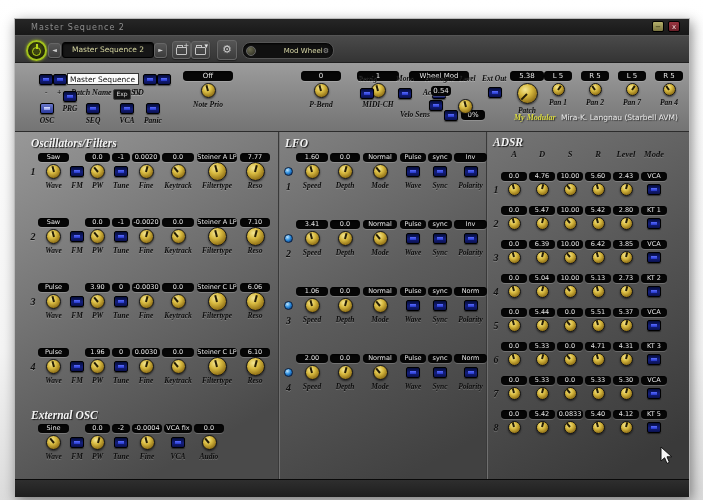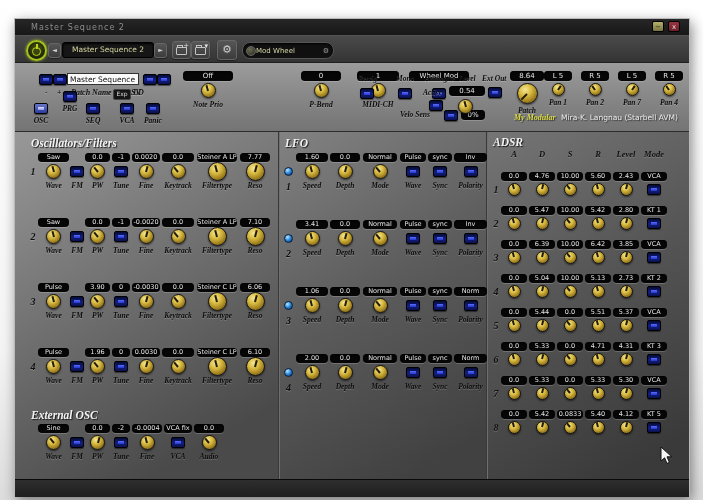--- a/index.html
+++ b/index.html
@@ -30,21 +30,21 @@
   .dropdown{position:absolute;left:47px;top:6px;width:90px;height:14px;background:#161616;border:1px solid #000;
             border-radius:3px;color:#d6d6a0;font-size:7.5px;line-height:13px;text-align:center;box-shadow:inset 0 1px 2px #000}
   .fbtn{width:17px;height:16px;top:5px}
   .folder{position:absolute;left:3px;top:5px;width:9px;height:6px;border:1px solid #c4c4c4;border-radius:1px}
   .folder::before{content:'';position:absolute;top:-3px;left:0;width:4px;height:1px;border:1px solid #c4c4c4;border-bottom:none}
   .folder-glyph{position:absolute;right:1px;top:0;font-size:7px;color:#e2e2e2;line-height:8px}
   .gearbtn{width:18px;height:18px;top:4px;font-size:11px;line-height:17px}
   .modpill{position:absolute;left:227px;top:6px;width:90px;height:15px;background:#101010;border:1px solid #555;
            border-radius:8px;display:flex;align-items:center;box-shadow:inset 0 1px 2px #000}
   .modpill .mini-knob{width:8px;height:8px;margin-left:3px;border-radius:50%;background:radial-gradient(circle at 35% 30%,#6a6a50,#2a2a20);border:1px solid #666}
-  .modpill .mod-text{flex:1;text-align:left;font-size:7px;color:#d8d8a8}
+  .modpill .mod-text{flex:1;text-align:right;font-size:7px;color:#d8d8a8}
   .modpill .mod-gear{margin-right:4px;font-size:7px;color:#9a9a9a}
   
   .header{position:relative;height:69px;background:linear-gradient(#9c9c9c,#838383 60%,#747474);
           border-bottom:1px solid #2c2c2c;box-sizing:border-box}
   .cluster{position:absolute;display:flex;flex-direction:column;align-items:center;gap:2px}
   .disp{background:#060606;color:#e4e4e4;border-radius:4px;font-size:6.5px;line-height:9px;height:9px;
         text-align:center;box-shadow:inset 0 1px 2px #000,0 1px 0 rgba(255,255,255,.18);
         white-space:nowrap;overflow:hidden;width:92%}
   .hd .disp,.hdisp{height:10px;line-height:10px;font-size:7px}
   .hdisp{position:absolute;background:#060606;color:#e4e4e4;border-radius:4px;text-align:center;
@@ -142,21 +142,21 @@
     <input class="field" style="left: 52px; top: 10px; width: 72px;" value="Master Sequence 2">
     <div class="bbtn" style="position:absolute;left:128px;top:11px"></div>
     <div class="bbtn" style="position:absolute;left:142px;top:11px"></div>
     <div class="hlbl" style="left:30px;top:25px">-</div>
     <div class="hlbl" style="left:42px;top:25px">+</div>
     <div class="hlbl" style="left:56px;top:25px;font-size:8px">Patch Name</div>
     <div class="expbox" style="left:98px;top:26px">Exp</div>
     <div class="hlbl" style="left:118px;top:25px;font-size:8px">LD</div>
     <div class="hlbl" style="left:116px;top:25px;font-size:8px">SV</div>
 
-    <div class="cluster" style="left:12px;top:40px;width:28px">
+    <div class="cluster" style="left:18px;top:40px;width:28px">
         <div class="bbtn lit"></div>
         <div class="lbl">OSC</div>
       </div>
     <div class="cluster" style="left:41px;top:28px;width:28px">
         <div class="bbtn"></div>
         <div class="lbl">PRG</div>
       </div>
     <div class="cluster" style="left:64px;top:40px;width:28px">
         <div class="bbtn"></div>
         <div class="lbl">SEQ</div>
@@ -194,28 +194,28 @@
 
     <div class="hlbl" style="left:343px;top:11px">Retrig</div>
     <div class="bbtn" style="position:absolute;left:345px;top:25px"></div>
     <div class="hlbl" style="left:381px;top:11px">Mono</div>
     <div class="bbtn" style="position:absolute;left:383px;top:25px"></div>
 
     <div class="hlbl" style="left:410px;top:11px">Analogue</div>
     <div class="hlbl" style="left:444px;top:11px">Level</div>
     <div class="hlbl" style="left:408px;top:25px">Active</div>
     <div class="bbtn" style="position:absolute;left:414px;top:37px"></div>
-    <div class="hdisp" style="left:434px;top:23px;width:36px">0.54</div>
+    <div class="hdisp" style="left:416px;top:23px;width:20px">0.54</div>
     <div class="knob k15" style="position:absolute;left:443px;top:36px"></div>
 
     <div class="hlbl" style="left:467px;top:11px">Ext Out</div>
     <div class="bbtn" style="position:absolute;left:473px;top:24px"></div>
 
     <div class="cluster hd" style="left:494px;top:8px;width:36px">
-        <div class="disp">8.64</div>
+        <div class="disp">5.38</div>
         <div class="knob k21 p45"></div>
         <div class="lbl">Patch</div>
       </div>
     <div class="cluster hd" style="left:528px;top:8px;width:30px">
         <div class="disp">L 5</div>
         <div class="knob k13 pL"></div>
         <div class="lbl">Pan 1</div>
       </div>
     <div class="cluster hd" style="left:565px;top:8px;width:30px">
         <div class="disp">R 5</div>

